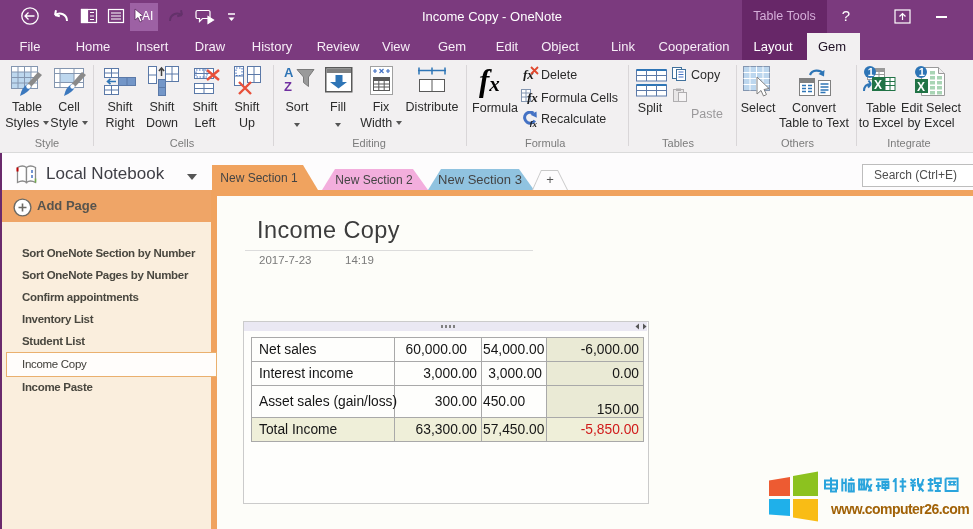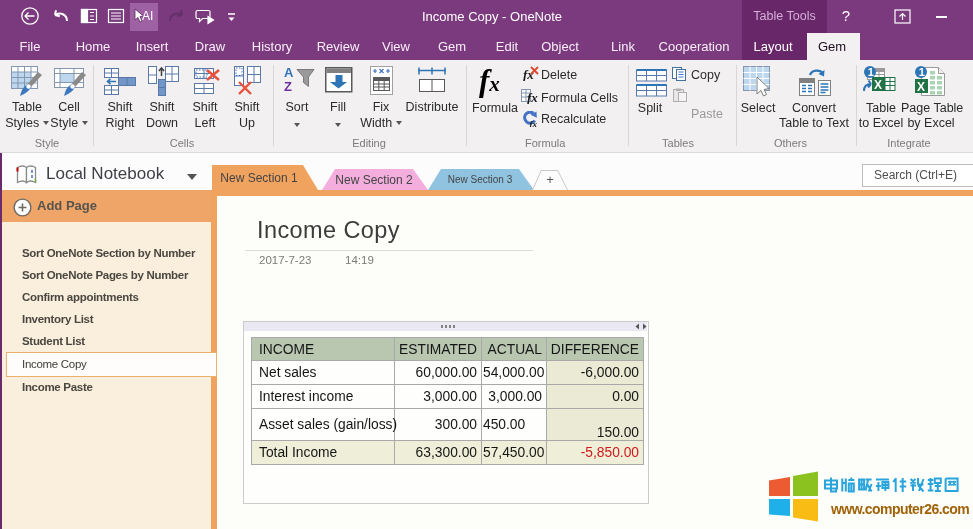--- a/index.html
+++ b/index.html
@@ -81,21 +81,21 @@
 <div class="sep" style="left:273px;"></div>
 <div class="sep" style="left:466px;"></div>
 <div class="sep" style="left:628px;"></div>
 <div class="sep" style="left:736px;"></div>
 <div class="sep" style="left:856px;"></div>
 <div class="abs grp" style="left:27px;top:138px;width:40px;text-align:center;">Style</div>
 <div class="abs grp" style="left:162px;top:138px;width:40px;text-align:center;">Cells</div>
 <div class="abs grp" style="left:349px;top:138px;width:40px;text-align:center;">Editing</div>
 <div class="abs grp" style="left:525px;top:138px;width:40px;text-align:center;">Formula</div>
 <div class="abs grp" style="left:658px;top:138px;width:40px;text-align:center;">Tables</div>
-<div class="abs grp" style="left:774px;top:138px;width:40px;text-align:left;">Others</div>
+<div class="abs grp" style="left:774px;top:138px;width:40px;text-align:right;">Others</div>
 <div class="abs grp" style="left:879px;top:138px;width:60px;text-align:center;">Integrate</div>
 
 <svg class="abs" style="left:11px;top:66px;" width="32" height="34">
  <rect x="0.5" y="0.5" width="26" height="22" fill="#fff" stroke="#8496b0"></rect>
  <rect x="1" y="6" width="19" height="16" fill="#bdd7ee"></rect>
  <path d="M0.5 6 h26 M0.5 11.5 h26 M0.5 17 h26 M7 0.5 v22 M13.5 0.5 v22 M20 0.5 v22" stroke="#8496b0" fill="none"></path>
  <path d="M27 6 L31 9 L20 21 L16.5 18 Z" fill="#8a8a8a"></path>
  <path d="M9 30 Q11 21 16.5 18 L20 21 Q17.5 26.5 9 30 Z" fill="#3b78be"></path>
  <circle cx="17.5" cy="20.5" r="2.2" fill="#fff"></circle>
 </svg>
@@ -286,40 +286,40 @@
       <rect x="24" y="21" width="5" height="3.5"></rect>
   <rect x="17" y="21" width="5" height="3.5"></rect>
       <rect x="24" y="26" width="5" height="3.5"></rect>
   <rect x="17" y="26" width="5" height="3.5"></rect>
  </g>
  <rect x="2" y="14" width="13" height="14" fill="#217346"></rect>
  <text x="4" y="25.5" font-size="12" font-weight="bold" fill="#fff" font-family="Liberation Sans">X</text>
  <circle cx="8" cy="7" r="6" fill="#2e75b6"></circle>
  <text x="5.8" y="11" font-size="11" font-weight="bold" fill="#fff" font-family="Liberation Sans">1</text>
 </svg>
-<div class="abs lbl ctr" style="left:901px;top:102px;width:60px;">Page Table</div>
+<div class="abs lbl ctr" style="left:901px;top:102px;width:60px;">Edit Select</div>
 <div class="abs lbl ctr" style="left:901px;top:117px;width:60px;">by Excel</div>
 
 <div class="abs" style="left:0;top:153px;width:973px;height:37px;background:#fdfcfd;"></div>
 <svg class="abs" style="left:15px;top:164px;" width="23" height="21">
  <path d="M2.5 3.5 C6 1.5 9 1.5 11.5 3.5 L11.5 18.5 C9 16.5 6 16.5 2.5 18.5 Z" fill="#fff" stroke="#8a8a8a" stroke-width="1.3"></path>
  <path d="M20.5 3.5 C17 1.5 14 1.5 11.5 3.5 L11.5 18.5 C14 16.5 17 16.5 20.5 18.5 Z" fill="#fff" stroke="#8a8a8a" stroke-width="1.3"></path>
  <path d="M2.5 3.5 v4" stroke="#c00000" stroke-width="2"></path>
  <path d="M17 6 v3 M17 11 v3" stroke="#4472c4" stroke-width="1.5"></path>
  <path d="M20.5 14.5 v4" stroke="#70ad47" stroke-width="1.5"></path>
 </svg>
 <div class="abs" style="left:46px;top:153px;height:41px;line-height:41px;font-size:17px;color:#3f3f46;">Local Notebook</div>
 <div class="abs" style="left:187px;top:174px;width:0;height:0;border-left:5px solid transparent;border-right:5px solid transparent;border-top:6px solid #555;"></div>
 
 <div class="abs" style="left:212px;top:165px;width:106px;height:25px;background:#f0a35f;clip-path:polygon(0 0,calc(100% - 15px) 0,100% 100%,0 100%);"></div>
 <div class="abs ctr" style="left:212px;top:165px;width:94px;height:25px;line-height:26px;font-size:12px;color:#444;">New Section 1</div>
 <div class="abs" style="left:322px;top:169px;width:106px;height:21px;background:#f3aedd;clip-path:polygon(13px 0,calc(100% - 15px) 0,100% 100%,0 100%);"></div>
 <div class="abs ctr" style="left:322px;top:169px;width:104px;height:21px;line-height:22px;font-size:12px;color:#444;">New Section 2</div>
 <div class="abs" style="left:428px;top:169px;width:106px;height:21px;background:#90c3e0;clip-path:polygon(13px 0,calc(100% - 15px) 0,100% 100%,0 100%);"></div>
-<div class="abs ctr" style="left:428px;top:169px;width:104px;height:31px;line-height:22px;font-size:10px;color:#444;">New Section 3</div>
+<div class="abs ctr" style="left:428px;top:169px;width:104px;height:31px;line-height:22px;font-size:13px;color:#444;">New Section 3</div>
 <div class="abs" style="left:532px;top:170px;width:36px;height:20px;background:#c9c9c9;clip-path:polygon(9px 0,calc(100% - 10px) 0,100% 100%,0 100%);"></div>
 <div class="abs" style="left:533px;top:171px;width:34px;height:19px;background:#fdfcfd;clip-path:polygon(8.5px 0,calc(100% - 9.5px) 0,100% 100%,0 100%);"></div>
 <div class="abs ctr" style="left:533px;top:170px;width:34px;height:20px;line-height:20px;font-size:13px;color:#555;">+</div>
 
 <div class="abs" style="left:862px;top:164px;width:116px;height:21px;background:#fff;border:1px solid #bdbdbd;"></div>
 <div class="abs" style="left:874px;top:165px;height:21px;line-height:21px;font-size:12px;color:#4f4f4f;">Search (Ctrl+E)</div>
 
 <div class="abs" style="left:211px;top:190px;width:762px;height:6px;background:#f0a35f;"></div>
 <div class="abs" style="left:211px;top:196px;width:6px;height:333px;background:#f0a35f;"></div>
 <div class="abs" style="left:0;top:153px;width:2px;height:376px;background:#6a2a6c;"></div>
@@ -354,29 +354,23 @@
 </svg>
 
 <table class="abs" style="left:251px;top:337px;width:392px;border-collapse:collapse;font-size:13.8px;color:#161616;table-layout:fixed;white-space:nowrap;">
  <colgroup>
       <col style="width:143px">
       <col style="width:87px">
       <col style="width:65px">
       <col style="width:97px">
     </colgroup>
  <tbody>
-      <tr style="background:#b9c7b1;">
-  <td style="border:1px solid #a9a9a9;height:22px;padding:0 4px 0 7px;">INCOME</td>
-  <td style="border:1px solid #a9a9a9;text-align:right;padding:0 4px 0 1px;">ESTIMATED</td>
-  <td style="border:1px solid #a9a9a9;text-align:right;padding:0 4px 0 1px;">ACTUAL</td>
-  <td style="border:1px solid #a9a9a9;text-align:right;padding:0 4px 0 1px;">DIFFERENCE</td>
- </tr>
  <tr style="background:#fefefc;">
   <td style="border:1px solid #a9a9a9;height:23px;padding:0 4px 0 7px;">Net sales</td>
-  <td style="border:1px solid #a9a9a9;text-align:right;padding:0 4px 0 1px;">60,000.00</td>
+  <td style="border:1px solid #a9a9a9;text-align:right;padding:0 14px 0 1px;">60,000.00</td>
   <td style="border:1px solid #a9a9a9;text-align:right;padding:0 4px 0 1px;">54,000.00</td>
   <td style="border:1px solid #a9a9a9;text-align:right;padding:0 4px 0 1px;background:#eaead5;">-6,000.00</td>
  </tr>
  <tr style="background:#fefefc;">
   <td style="border:1px solid #a9a9a9;height:23px;padding:0 4px 0 7px;">Interest income</td>
   <td style="border:1px solid #a9a9a9;text-align:right;padding:0 4px 0 1px;">3,000.00</td>
   <td style="border:1px solid #a9a9a9;text-align:right;padding:0 4px 0 1px;">3,000.00</td>
   <td style="border:1px solid #a9a9a9;text-align:right;padding:0 4px 0 1px;background:#eaead5;">0.00</td>
  </tr>
  <tr style="background:#fefefc;">

